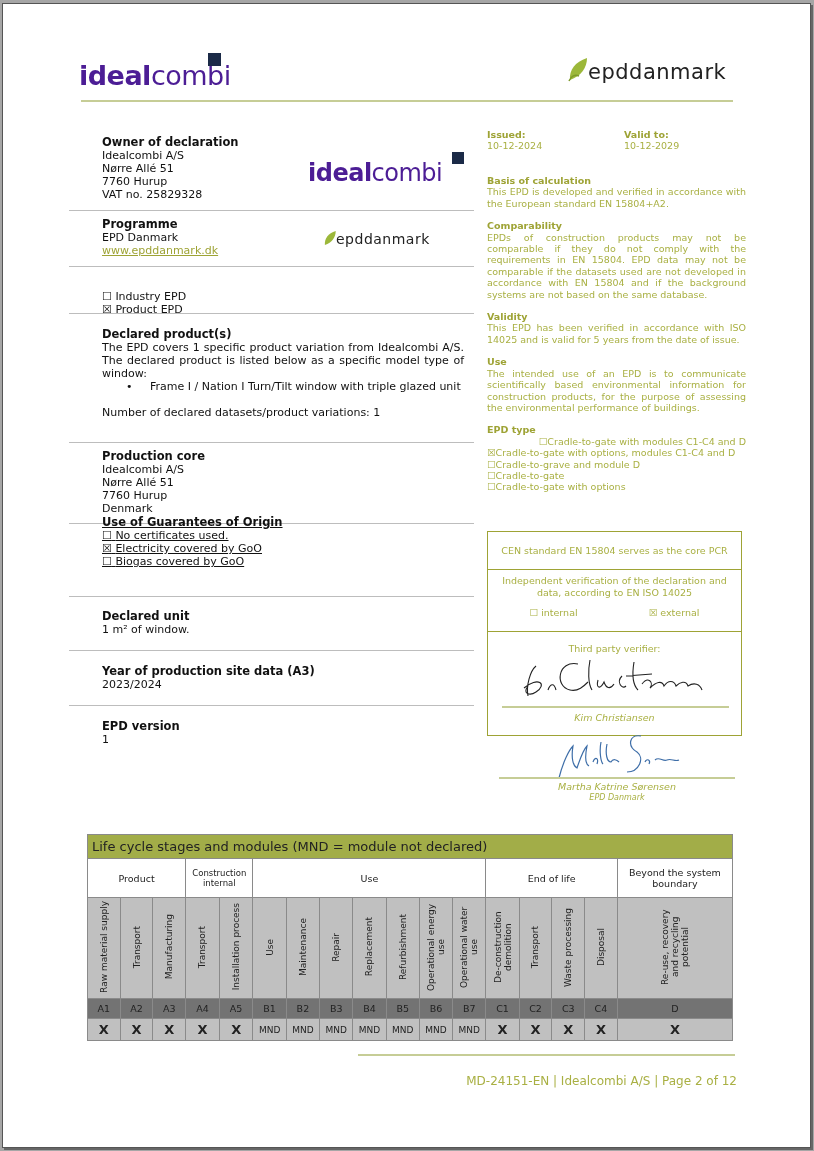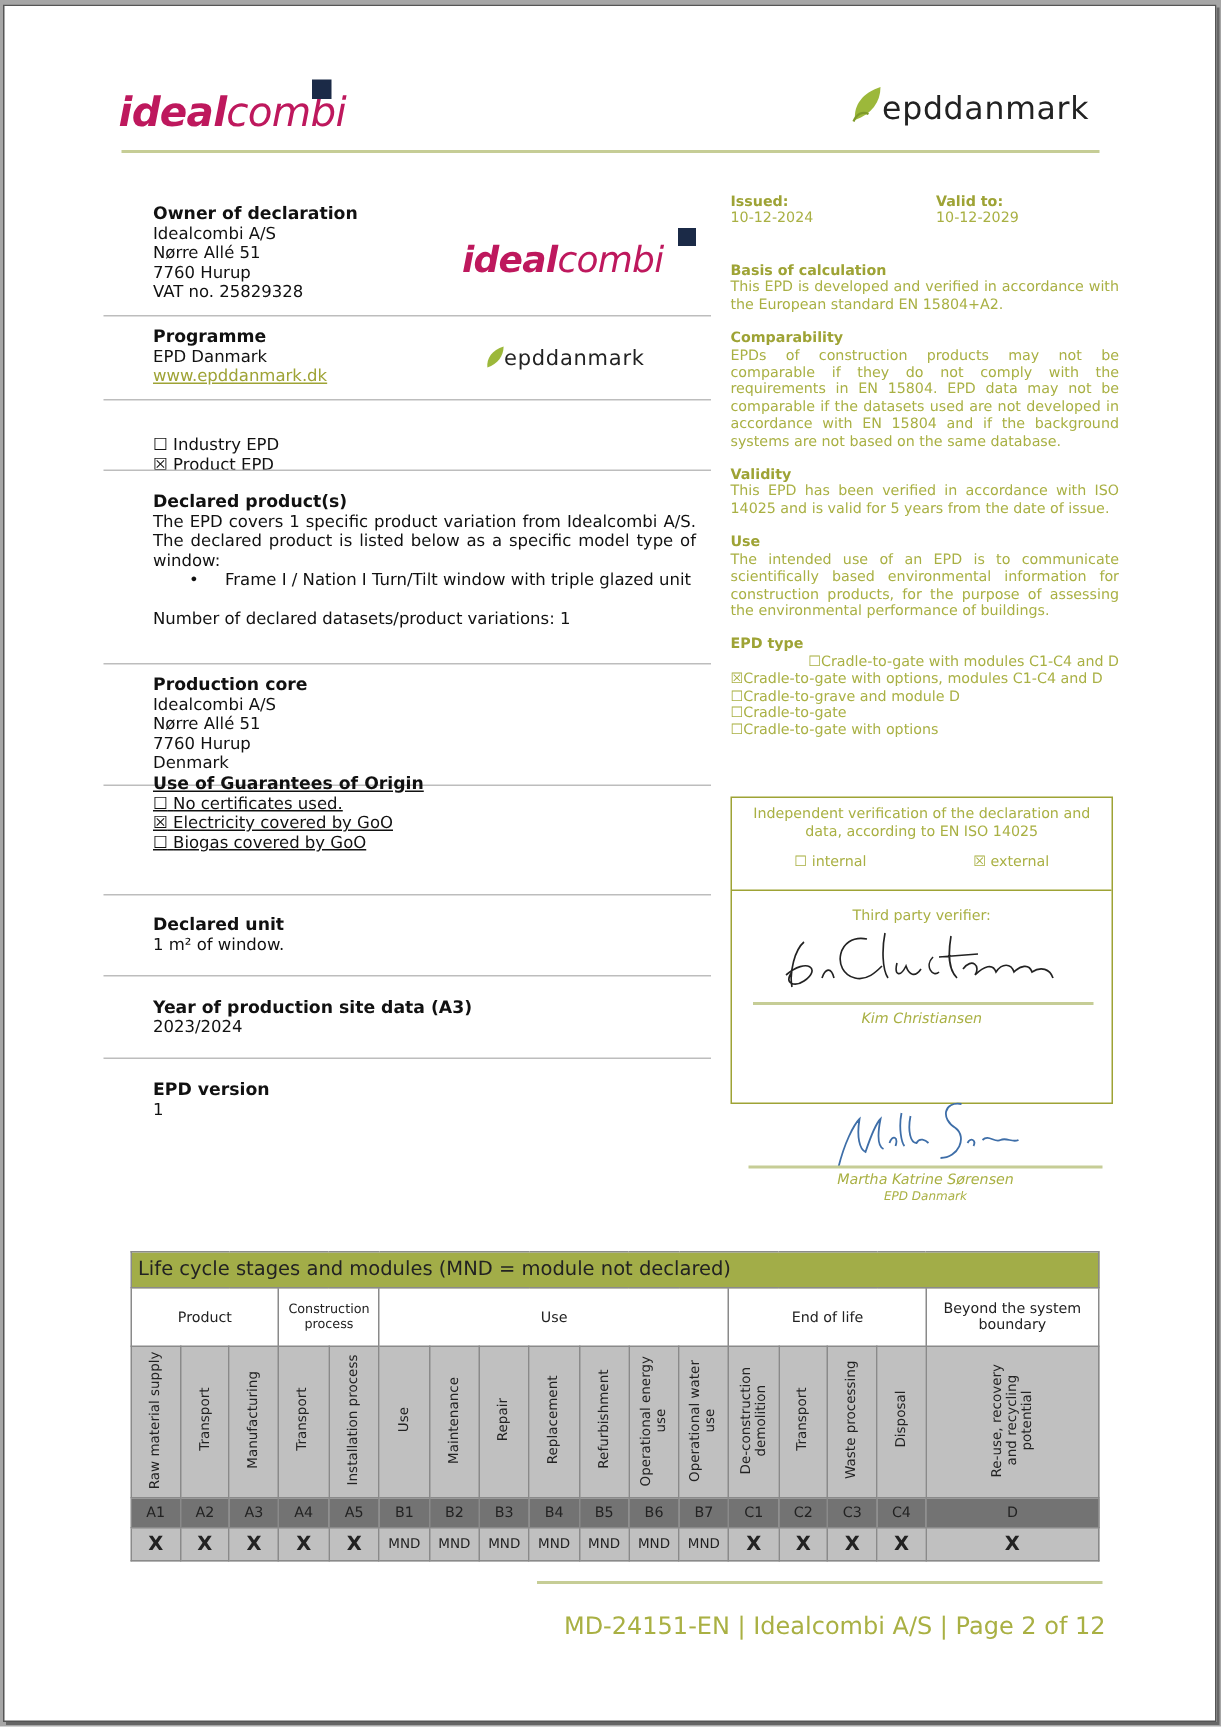--- a/index.html
+++ b/index.html
@@ -1,20 +1,20 @@
 <!DOCTYPE html>
 <html><head>
 <meta charset="utf-8">
 <style>
   html, body { margin:0; padding:0; }
   body { width:814px; height:1151px; background:#a6a6a6; position:relative; overflow:hidden; font-family:"DejaVu Sans", sans-serif; }
   .page { position:absolute; left:2px; top:3px; width:807px; height:1143px; background:#fff; border:1px solid #555; box-shadow:2px 2px 0 #666; }
   .abs { position:absolute; }
   
-  .logo-ic { font-family:"DejaVu Sans", sans-serif; color:#be185d; letter-spacing:-0.5px; white-space:nowrap;font-style:italic; }
+  .logo-ic { font-family:"DejaVu Sans", sans-serif; color:#4c1d95; letter-spacing:-0.5px; white-space:nowrap; }
   .logo-ic b { font-weight:bold; }
   .logo-ic span.light { font-weight:normal; }
   .ic-square { position:absolute; background:#1b2a47; }
   .logo-epd { font-family:"DejaVu Sans", sans-serif; color:#222; white-space:nowrap; letter-spacing:0.5px; }
   .leaf { position:absolute; }
   .rule-green { position:absolute; height:2px; background:#c6cd96; }
   .rule-grey { position:absolute; left:66px; width:405px; height:1px; background:#bdbdbd; }
   .lt { font-size:11px; line-height:13px; color:#111; }
   .lt .h { font-weight:bold; font-size:11.5px; }
   .rt { font-size:9.5px; line-height:11.4px; color:#a9b043; text-align:justify; }
@@ -25,21 +25,21 @@
   table.lc { position:absolute; left:84px; top:830px; width:646px; border-collapse:collapse; font-size:9px; }
   table.lc td { border:1px solid #8a8a8a; text-align:center; padding:0; color:#222; }
   .lc-title td { background:#a2ad48; color:#1c1c1c; text-align:left !important; font-size:13px; height:23px; padding-left:4px !important; }
   .lc-stage td { background:#fff; height:38px; font-size:9.5px; }
   .lc-mod td { background:#c0c0c0; height:100px; }
   .lc-mod .rot { writing-mode:vertical-rl; transform:rotate(180deg); display:inline-block; font-size:9px; line-height:10px; text-align:center; white-space:normal; max-height:92px; }
   .lc-code td { background:#737373; height:19px; font-size:9.5px; }
   .lc-val td { background:#c0c0c0; height:21px; }
   .lc-val .x { font-weight:bold; font-size:13px; }
   .lc-val .mnd { font-size:9px; }
-  .footer { position:absolute; left:340px; top:1070px; width:394px; text-align:right; font-size:16px; color:#a9b043; }
+  .footer { position:absolute; left:340px; top:1070px; width:394px; text-align:right; font-size:12px; color:#a9b043; }
   a.link { color:#9ea335; text-decoration:underline; }
   .sig { position:absolute; }
 </style>
 </head>
 <body>
 
 <div class="page">
 
   <div class="abs logo-ic" style="left:76px; top:56px; font-size:27px;">
     <b>ideal</b><span class="light">combi</span>
@@ -157,20 +157,23 @@
     <div>The intended use of an EPD is to communicate scientifically based environmental information for construction products, for the purpose of assessing the environmental performance of buildings.</div>
     <div class="h" style="margin-top:11px;">EPD type</div>
     <div style="text-align:right;"><span>☐</span><span>Cradle-to-gate with modules C1-C4 and D</span></div>
     <div style="text-align:left;"><span>☒</span><span>Cradle-to-gate with options, modules C1-C4 and D</span></div>
     <div style="text-align:left;"><span>☐</span><span>Cradle-to-grave and module D</span></div>
     <div style="text-align:left;"><span>☐</span><span>Cradle-to-gate</span></div>
     <div style="text-align:left;"><span>☐</span><span>Cradle-to-gate with options</span></div>
   </div>
 
   <div class="box" style="left:484px; top:527px; width:253px; height:203px;">
+    <div class="cell" style="height:37px; line-height:37px; border-bottom:1px solid #9ea335;">
+      <span>CEN standard EN 15804 serves as the core PCR</span>
+    </div>
     <div class="cell" style="height:62px; border-bottom:1px solid #9ea335; padding:5px 6px 0; box-sizing:border-box; line-height:11.5px;">
       <div>Independent verification of the declaration and data, according to EN ISO 14025</div>
       <div style="display:flex; justify-content:space-around; margin-top:9px;">
         <span><span>☐</span> <span>internal</span></span>
         <span><span>☒</span> <span>external</span></span>
       </div>
     </div>
     <div class="cell" style="position:relative; height:102px;">
       <div style="padding-top:11px;">Third party verifier:</div>
       <svg class="sig" style="left:30px; top:24px;" width="200" height="44" viewBox="0 0 200 44">
@@ -190,21 +193,21 @@
     <div style="font-size:8px;">EPD Danmark</div>
   </div>
 
   <table class="lc">
     <tbody>
         <tr class="lc-title">
       <td colspan="17">Life cycle stages and modules (MND = module not declared)</td>
     </tr>
     <tr class="lc-stage">
       <td colspan="3">Product</td>
-      <td colspan="2" style="font-size:8.5px; line-height:10px;"><span style="display:inline-block; width:56px;">Construction process</span></td>
+      <td colspan="2" style="font-size:8.5px; line-height:10px;"><span style="display:inline-block; width:56px;">Construction internal</span></td>
       <td colspan="7">Use</td>
       <td colspan="4">End of life</td>
       <td colspan="1" style="line-height:11px;"><span style="display:inline-block; width:100px;">Beyond the system boundary</span></td>
     </tr>
     <tr class="lc-mod" id="mod-row">
           <td style="width: 33px;"><span class="rot">Raw material supply</span></td>
           <td style="width: 33px;"><span class="rot">Transport</span></td>
           <td style="width: 33px;"><span class="rot">Manufacturing</span></td>
           <td style="width: 33px;"><span class="rot">Transport</span></td>
           <td style="width: 33px;"><span class="rot">Installation process</span></td>

